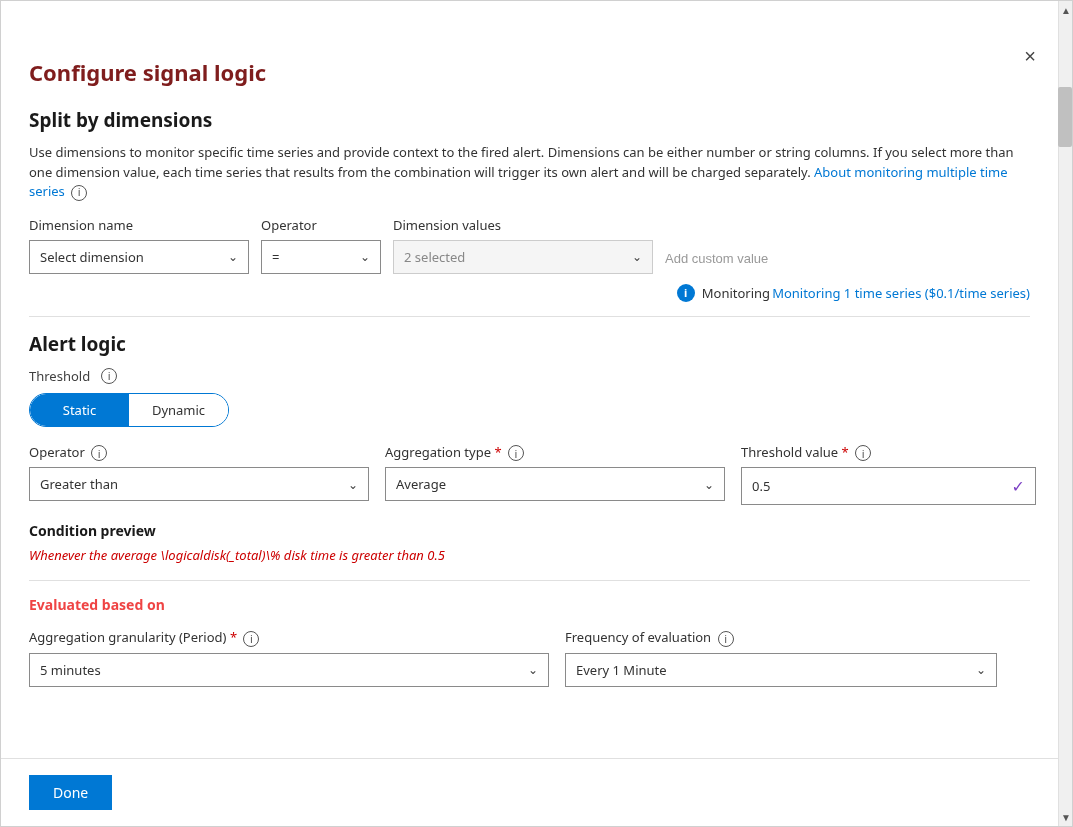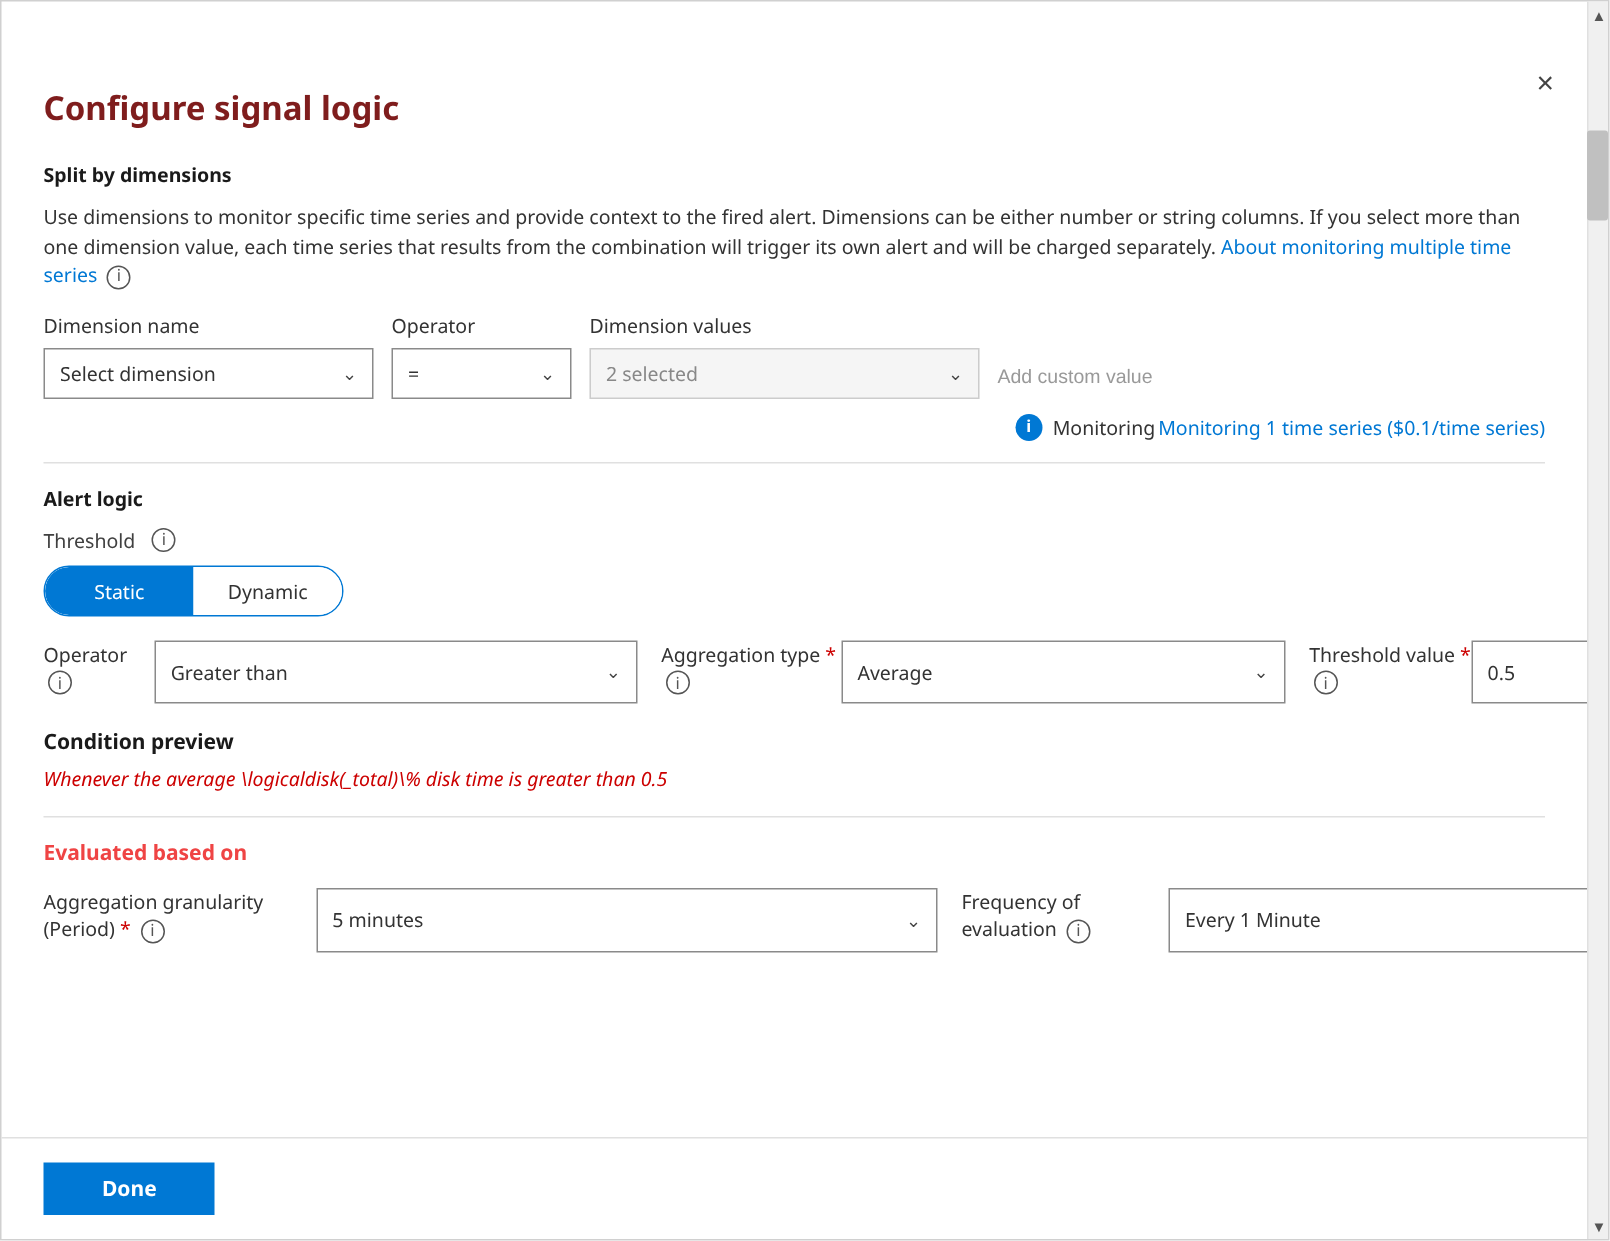--- a/index.html
+++ b/index.html
@@ -72,21 +72,21 @@
     }
     .scrollbar-arrow.top { top: 0; }
     .scrollbar-arrow.bottom { bottom: 0; }
     .dialog-body {
       padding: 0 28px 24px 28px;
       flex: 1;
       overflow: hidden;
       margin-right: 14px;
     }
     .section-title {
-      font-size: 13px;
+      font-size: 19px;
       font-weight: 700;
       color: #1a1a1a;
       margin-bottom: 10px;
       margin-top: 4px;
     }
     .info-text {
       font-size: 13px;
       color: #333;
       line-height: 1.5;
       margin-bottom: 6px;
@@ -223,21 +223,21 @@
     .toggle-btn.inactive {
       color: #333;
       background: #fff;
     }
     .fields-row {
       display: flex;
       gap: 16px;
       align-items: flex-start;
       margin-bottom: 16px;
     }
-    .field-group { display: flex; flex-direction: row; }
+    .field-group { display: flex; flex-direction: column; }
     .field-label {
       font-size: 13px;
       color: #333;
       margin-bottom: 6px;
     }
     .field-label .required {
       color: #c00;
     }
     .operator-box { width: 340px; }
     .agg-box { width: 340px; }
@@ -276,23 +276,23 @@
     .dialog-footer {
       padding: 16px 28px;
       border-top: 1px solid #e0e0e0;
       display: flex;
       align-items: center;
     }
     .done-btn {
       background: #0078d4;
       color: #fff;
       border: none;
-      padding: 8px 39px;
+      padding: 8px 24px;
       font-size: 14px;
-      font-weight: 700;
+      font-weight: 400;
       cursor: pointer;
       font-family: inherit;
     }
   </style>
 </head>
 <body>
 
 <div class="dialog">
 
   <div class="scrollbar-track">

